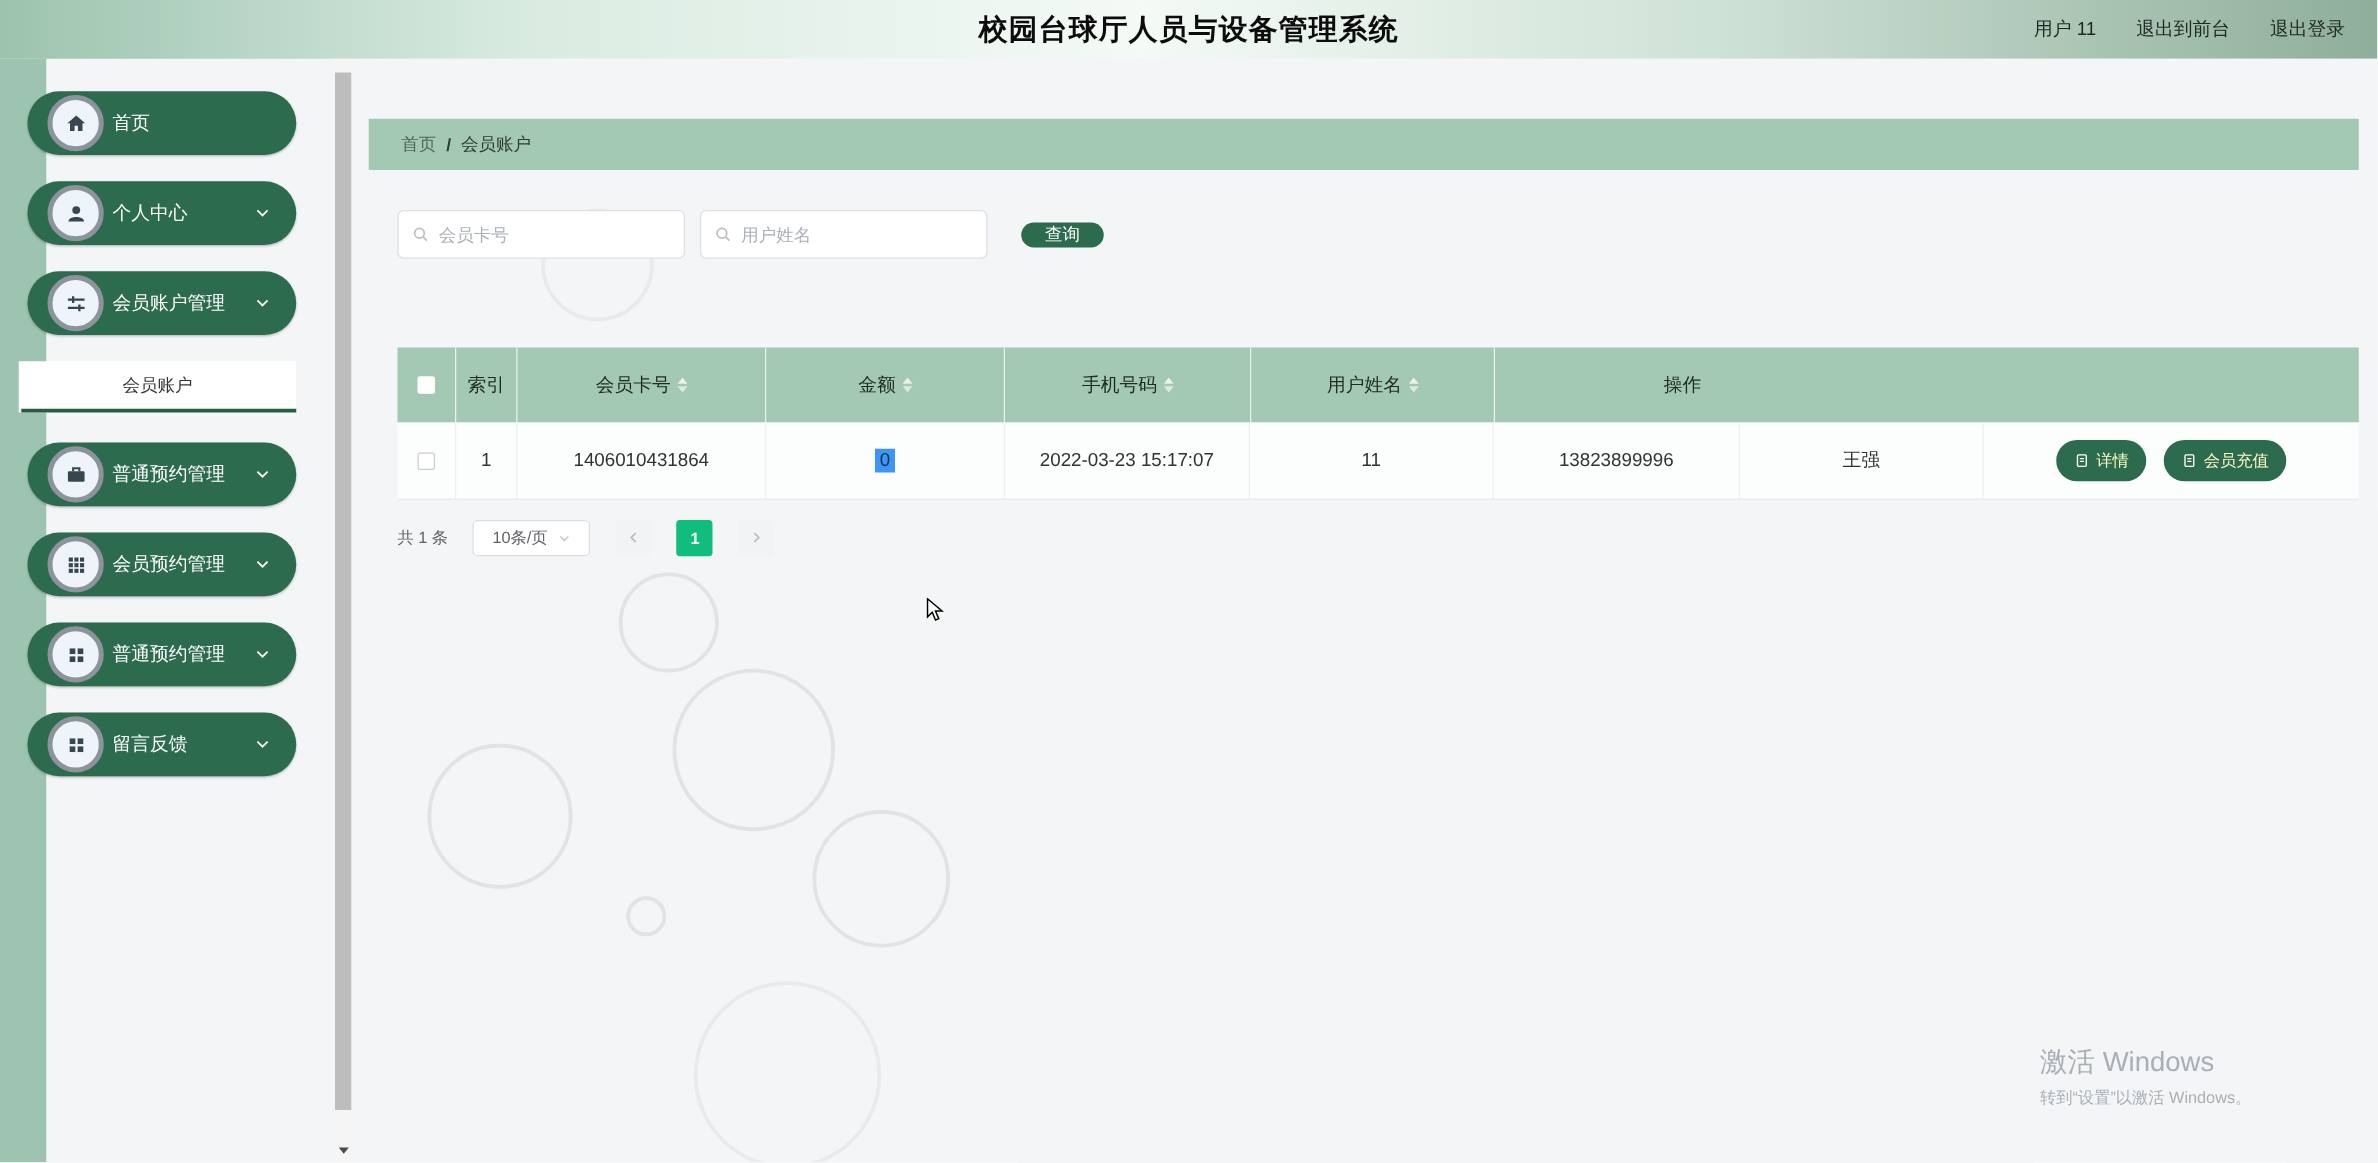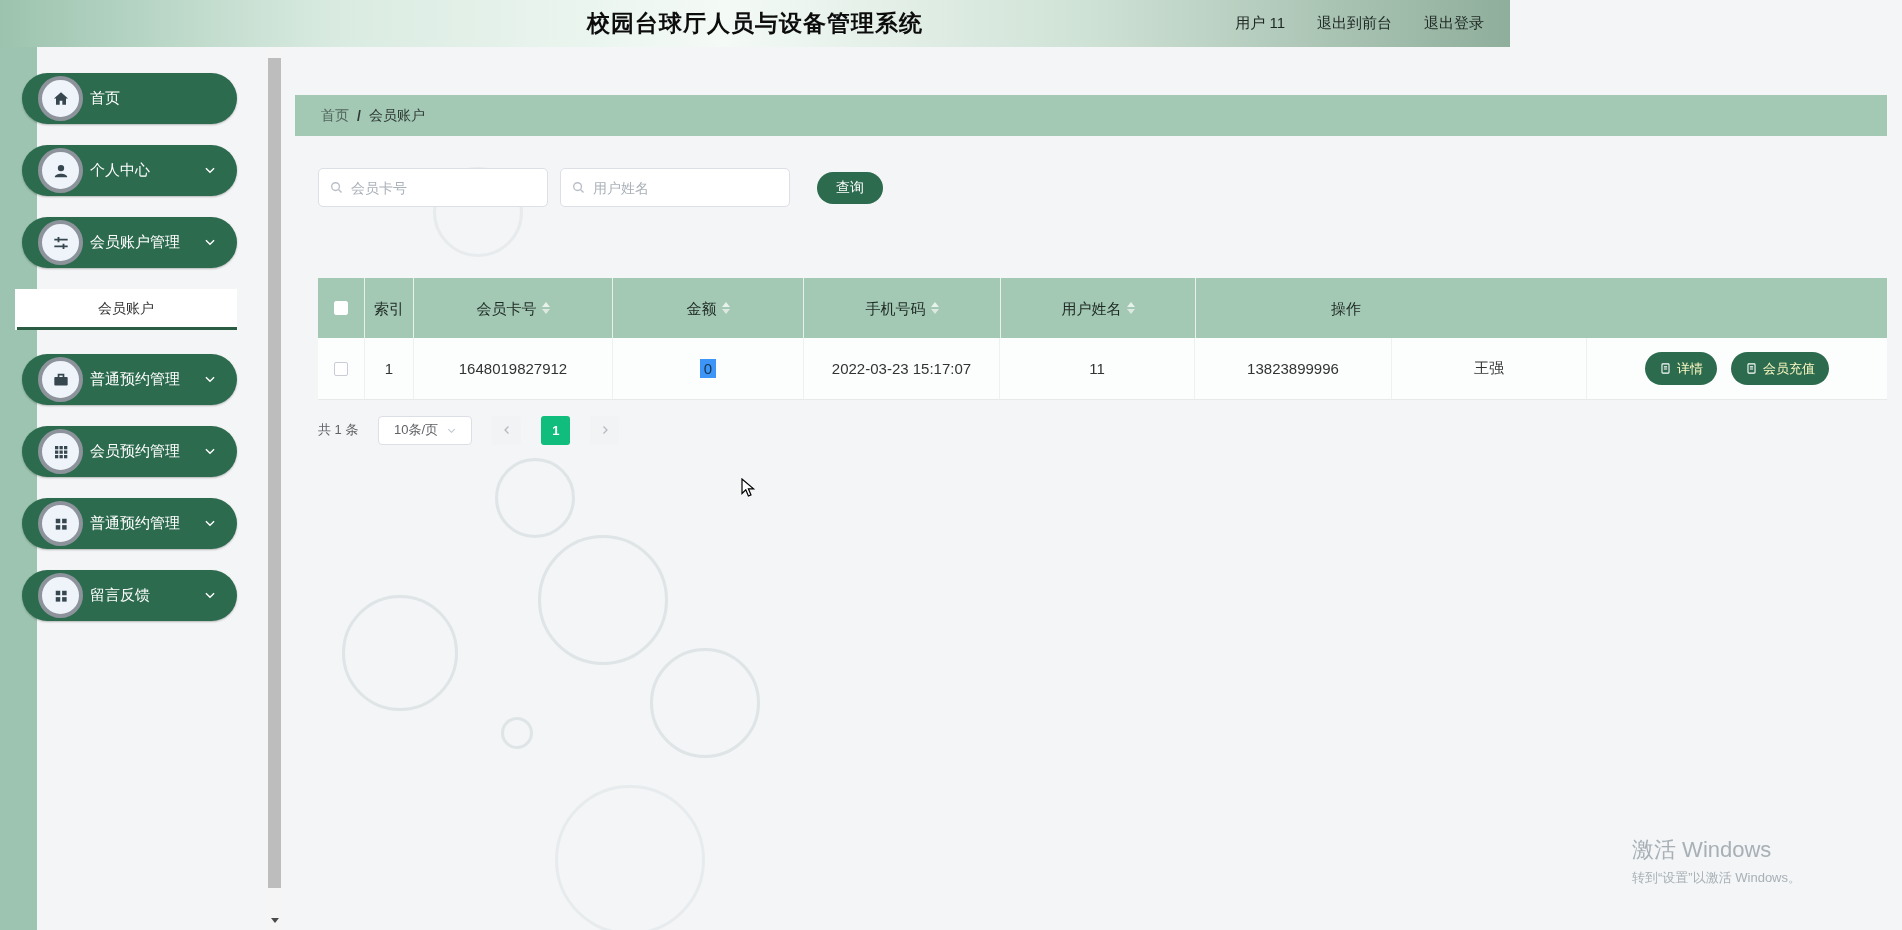--- a/index.html
+++ b/index.html
@@ -1,20 +1,20 @@
 <!DOCTYPE html>
 <html><head>
 <meta charset="utf-8">
 <style>
   * { margin:0; padding:0; box-sizing:border-box; }
   html,body { width:1902px; height:930px; overflow:hidden; font-family:"Liberation Sans","DejaVu Sans",sans-serif; }
   .page { position:relative; width:1902px; height:930px; background:#f3f5f6; overflow:hidden; }
 
   
-  .topbar { position:absolute; left:0; top:0; width:1510px; height:47px;
+  .topbar { position:absolute; left:0; top:0; width:1902px; height:47px;
     background:linear-gradient(90deg,#9cc3ae 0%,#d9ebe1 22%,#f4faf6 48%,#cfe2d6 72%,#8fae9b 100%);
     display:flex; align-items:center;padding-left:32px; }
   .topbar-title { position:absolute; left:0; right:0; text-align:center; font-size:23px; font-weight:bold; color:#0c0c0c; letter-spacing:1px; }
   .topbar-links { position:absolute; right:26px; top:0; height:47px; display:flex; align-items:center; gap:32px; font-size:15px; color:#1e2823; }
   .topbar-links span { cursor:pointer; }
 
   
   .app { position:absolute; left:0; top:47px; width:1902px; height:883px; }
 
   .side-strip { position:absolute; left:0; top:0; width:37px; height:883px; background:#9cc4b0; }
@@ -47,21 +47,21 @@
   .bc-root { color:#51655b; cursor:pointer; }
   .bc-sep { color:#2f3a34; font-weight:bold; }
   .bc-current { color:#2f3a34; }
 
   .search-row { position:absolute; left:35px; top:121px; height:39px; display:flex; align-items:center; }
   .search-box { position:relative; width:230px; height:39px; background:#fff; border:1px solid #dcdfe6; border-radius:5px;
     display:flex; align-items:center; padding-left:32px; margin-right:12px; }
   .search-box input { border:none; outline:none; width:180px; font-size:14px; color:#333; background:transparent; font-family:inherit; }
   .search-box input::placeholder { color:#aab0b8; }
   .search-glass { position:absolute; left:10px; top:11px; }
-  .query-btn { margin-left:15px; width:66px; height:32px; background:#2d6b4f; border:none; border-radius:16px;
+  .query-btn { margin-left:15px; width:66px; height:20px; background:#2d6b4f; border:none; border-radius:16px;
     color:#fff; font-size:14px; cursor:pointer; font-family:inherit; }
 
   
   .table { position:absolute; left:35px; top:231px; width:1569px; }
   .thead { display:flex; height:60px; background:#a3c8b4; }
   .th { display:flex; align-items:center; justify-content:center; font-size:15px; font-weight:normal; color:#1e2a23;
     border-right:1px solid rgba(255,255,255,.75); text-align:center; line-height:19px; }
   .th:last-child { border-right:none; }
   .trow { display:flex; height:62px; background:#fcfdfd; border-bottom:1px solid #e7ebe8; }
   .td { display:flex; align-items:center; justify-content:center; font-size:15px; color:#333;
@@ -316,21 +316,21 @@
               </span>
           </div>
           <div class="th col-ops">操作</div>
         </div>
 
         <div class="trow">
           <div class="td col-check">
             <span class="cb cb-row"></span>
           </div>
           <div class="td col-idx">1</div>
-          <div class="td col-card">1648019827912</div>
+          <div class="td col-card">1406010431864</div>
           <div class="td col-amt">
             <span class="sel-blue">0</span>
           </div>
           <div class="td col-time">2022-03-23 15:17:07</div>
           <div class="td col-acct">11</div>
           <div class="td col-phone">13823899996</div>
           <div class="td col-name">王强</div>
           <div class="td col-ops">
             <button class="op-btn">
               <svg width="13" height="13" viewBox="0 0 24 24" fill="none" stroke="#fff" stroke-width="2">

